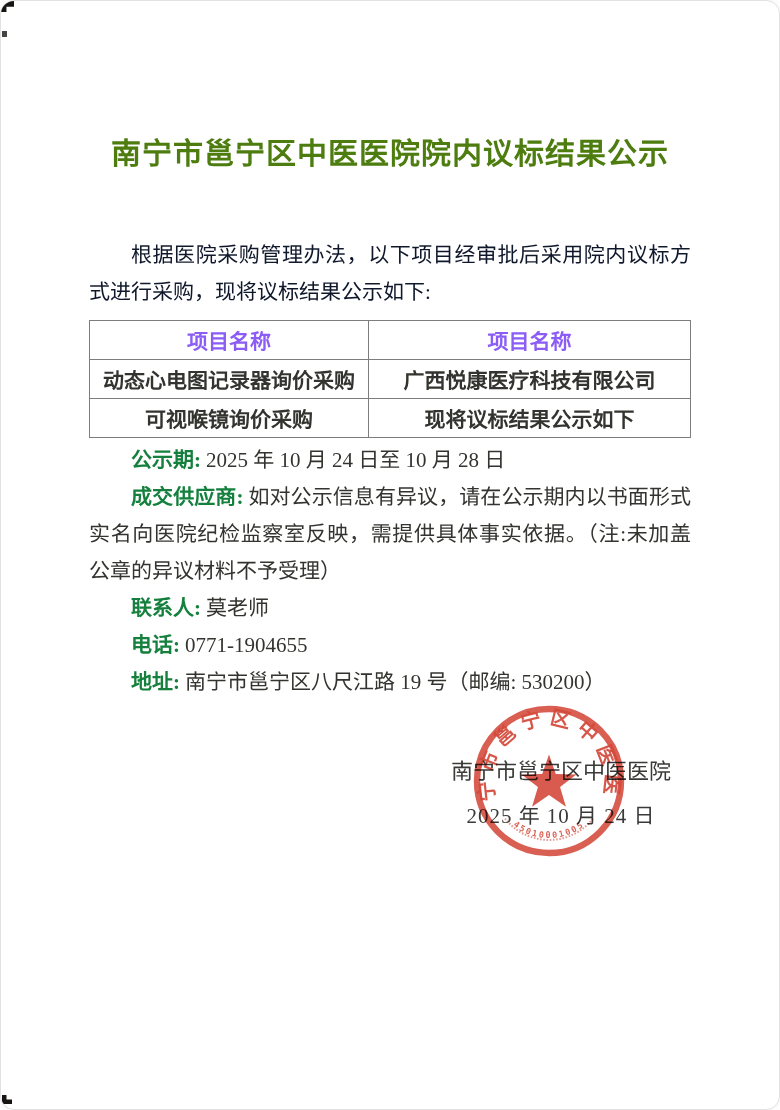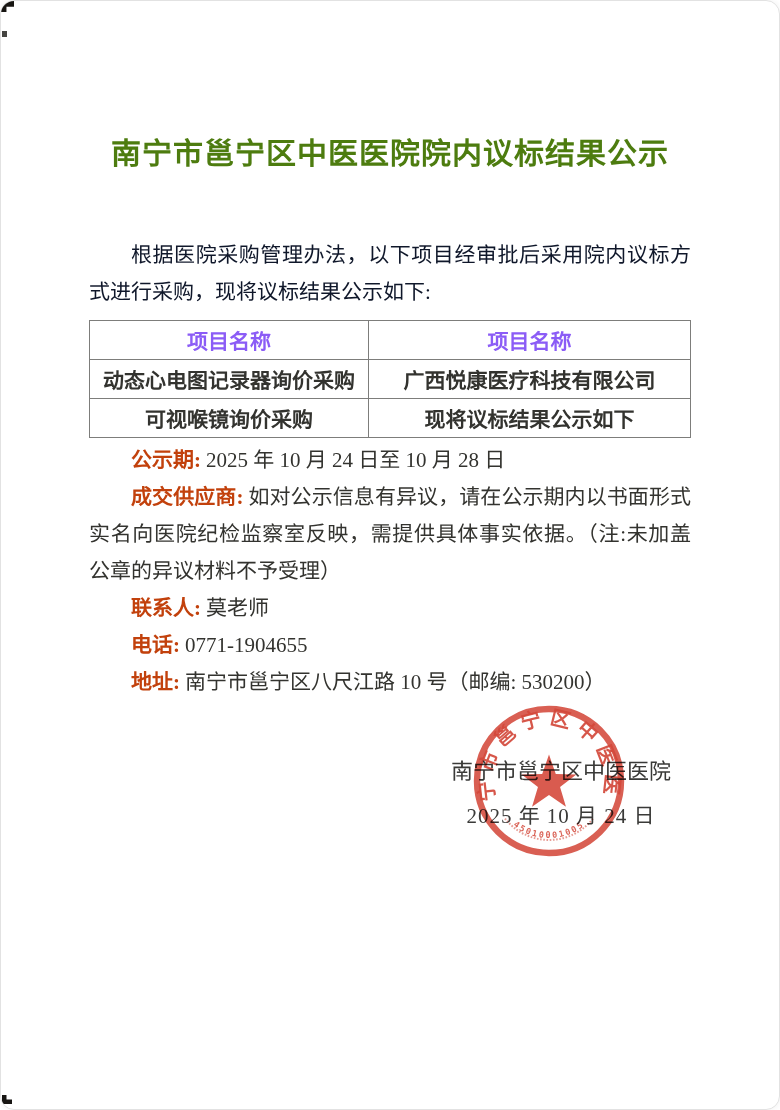--- a/index.html
+++ b/index.html
@@ -27,21 +27,21 @@
   }
   table.results td,table.results th{
     border:1px solid #7d7d7b;text-align:center;height:38px;
     padding:0 4px;font-weight:bold;
   }
   table.results th{font-weight:bold;color:#8b5cf6;}
   col.c1{width:46.4%;} col.c2{width:53.6%;}
   .line,.para{font-size:21px;line-height:37px;margin:0;color:#33332f;text-align:justify;}
   .block{margin-top:4px;}
   .indent{text-indent:2em;}
-  .lbl{font-weight:bold;color:#c2410c;}
+  .lbl{font-weight:bold;color:#15803d;}
   .val{margin-left:5px;margin-top:31px;}
   .signature{
     position:absolute;left:400px;top:752px;width:320px;text-align:center;
     font-size:22px;color:#3a3a38;z-index:1;
   }
   .signature .date{font-size:21px;margin-top:14px;letter-spacing:1px;}
   .seal{
     position:absolute;left:468px;top:700px;width:160px;height:160px;
     z-index:2;mix-blend-mode:multiply;opacity:.93;
   }
@@ -92,21 +92,21 @@
 
     <div class="block">
       <p class="line indent"><span class="lbl">公示期:</span><span class="val">2025 年 10 月 24 日至 10 月 28 日</span></p>
 
       <p class="para indent"><span class="lbl">成交供应商:</span><span class="val">如对公示信息有异议，请在公示期内以书面形式实名向医院纪检监察室反映，需提供具体事实依据。（注:未加盖公章的异议材料不予受理）</span></p>
 
       <p class="line indent"><span class="lbl">联系人:</span><span class="val">莫老师</span></p>
 
       <p class="line indent"><span class="lbl">电话:</span><span class="val">0771-1904655</span></p>
 
-      <p class="line indent"><span class="lbl">地址:</span><span class="val">南宁市邕宁区八尺江路 10 号（邮编: 530200）</span></p>
+      <p class="line indent"><span class="lbl">地址:</span><span class="val">南宁市邕宁区八尺江路 19 号（邮编: 530200）</span></p>
     </div>
   </div>
 
   <div class="signature">
     <div>南宁市邕宁区中医医院</div>
     <div class="date">2025 年 10 月 24 日</div>
   </div>
 
   <svg class="seal" viewBox="0 0 200 200" xmlns="http://www.w3.org/2000/svg" aria-hidden="true">
     <g fill="none" stroke="#d03a2b">

